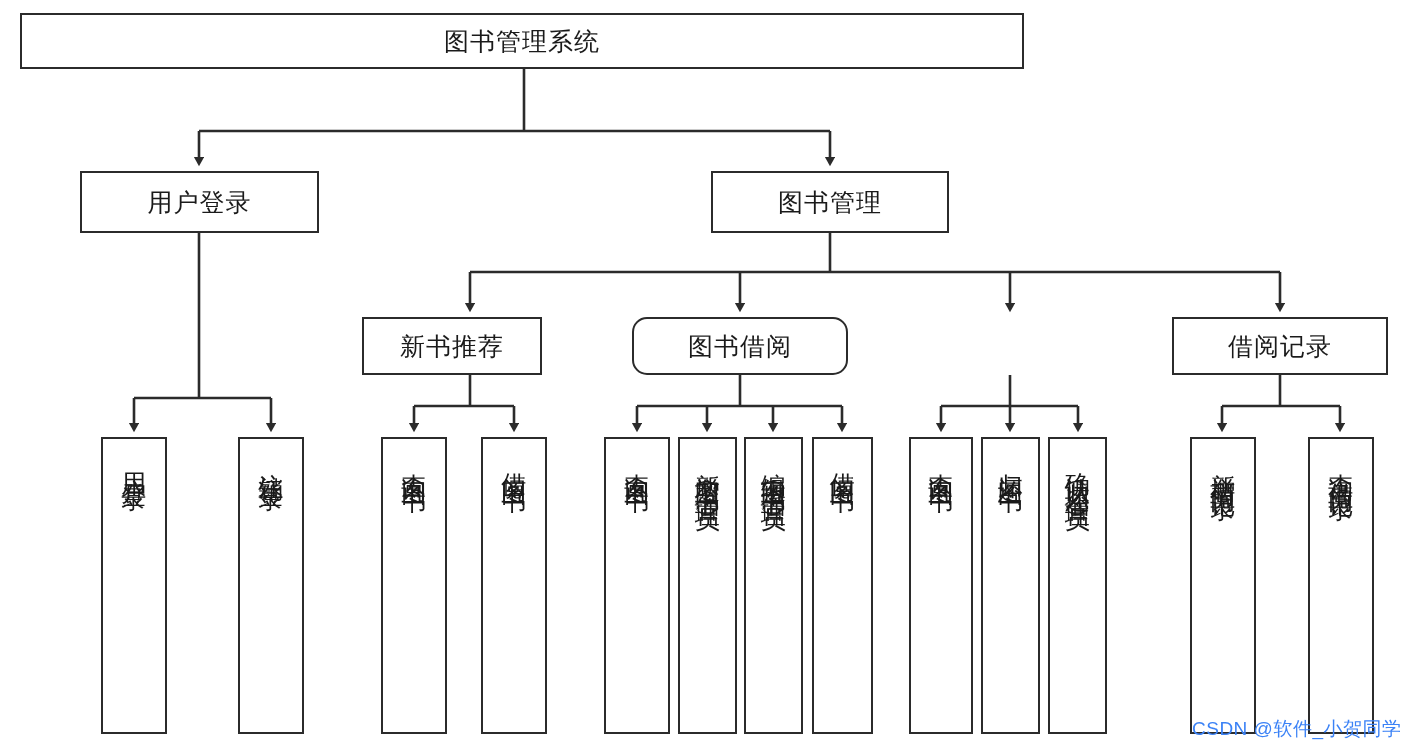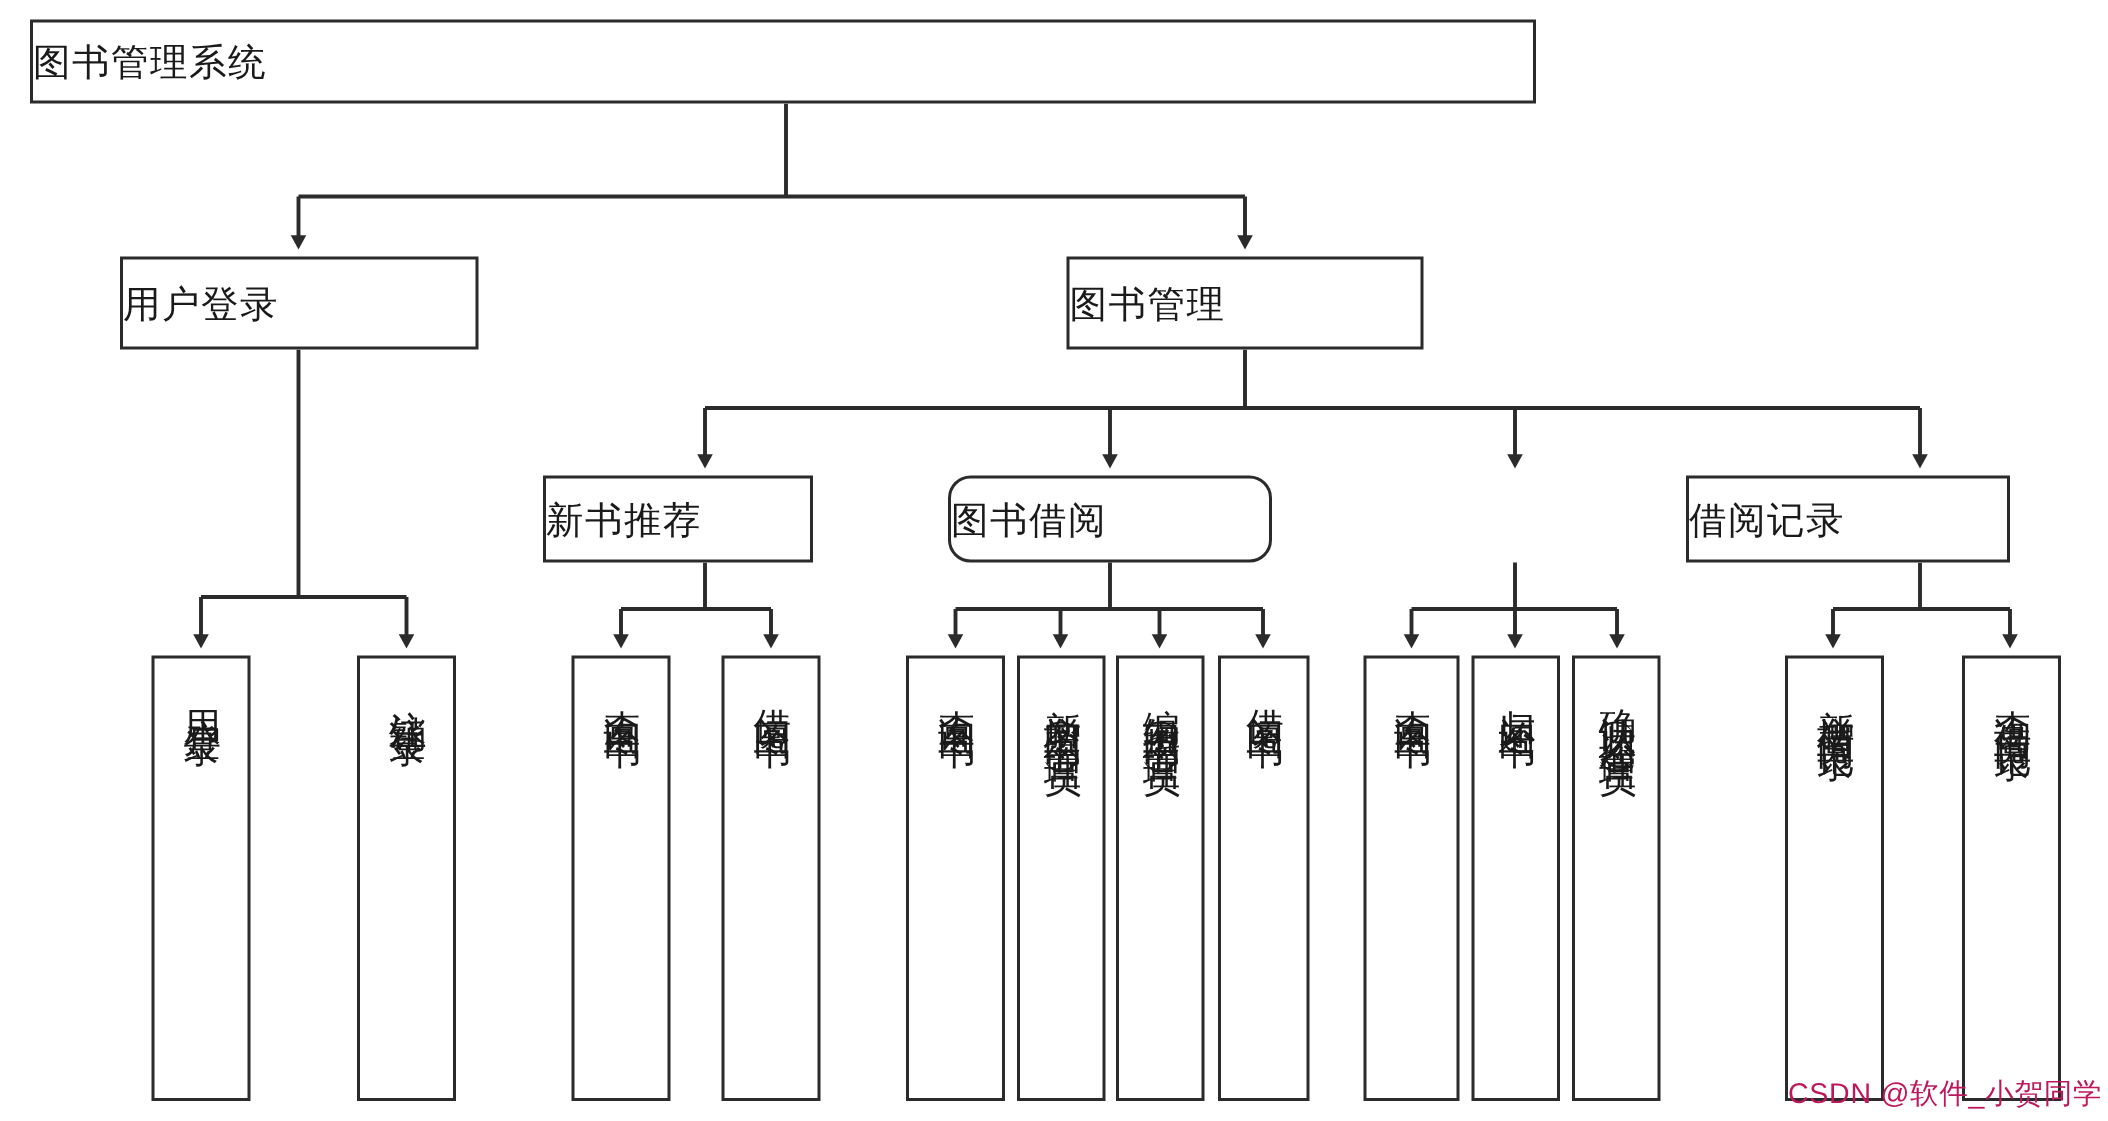--- a/index.html
+++ b/index.html
@@ -25,21 +25,21 @@
     height: 747px;
     pointer-events: none;
   }
   .node {
     position: absolute;
     box-sizing: border-box;
     border: 2.5px solid #2b2b2b;
     background: #ffffff;
     display: flex;
     align-items: center;
-    justify-content: flex-start;
+    justify-content: center;
     color: #1a1a1a;
   }
   .node.horiz {
     font-size: 25px;
     letter-spacing: 1px;
   }
   .node.vert {
     align-items: flex-start;
     justify-content: center;
     padding-top: 14px;
@@ -49,21 +49,21 @@
     text-orientation: upright;
     font-size: 25px;
     line-height: 1.22;
     letter-spacing: 5px;
     white-space: nowrap;
     color: #1a1a1a;
   }
   .watermark {
     position: absolute;
     font-size: 19px;
-    color: #be185d;
+    color: #3b82f6;
     white-space: nowrap;
     letter-spacing: 0.5px;
   }
 </style>
 </head>
 <body>
 
 <div id="canvas">
 
   <svg class="edges" viewBox="0 0 1405 747">
@@ -126,21 +126,21 @@
   <div class="node horiz" style="left:711px; top:171px; width:238px; height:62px;">
     <span>图书管理</span>
   </div>
 
   <div class="node horiz" style="left:362px; top:317px; width:180px; height:58px;">
     <span>新书推荐</span>
   </div>
   <div class="node horiz" style="left:632px; top:317px; width:216px; height:58px;border-radius:15px;">
     <span>图书借阅</span>
   </div>
-  <div class="node horiz" style="left:1124px; top:317px; width:216px; height:58px;">
+  <div class="node horiz" style="left:1172px; top:317px; width:216px; height:58px;">
     <span>借阅记录</span>
   </div>
 
   <div class="node vert" style="left:101px; top:437px; width:66px; height:297px;">
     <span class="vlabel">用户登录</span>
   </div>
   <div class="node vert" style="left:238px; top:437px; width:66px; height:297px;">
     <span class="vlabel">注销登录</span>
   </div>
 

